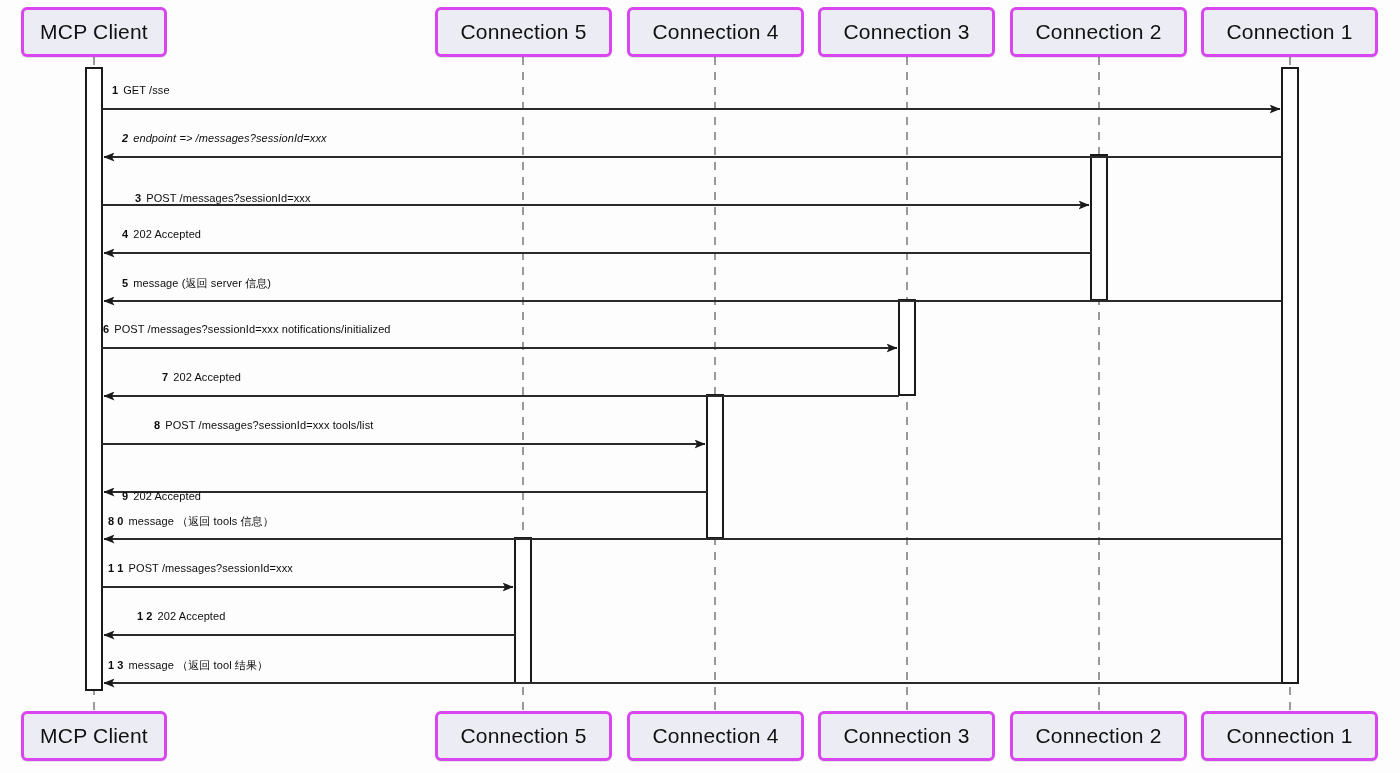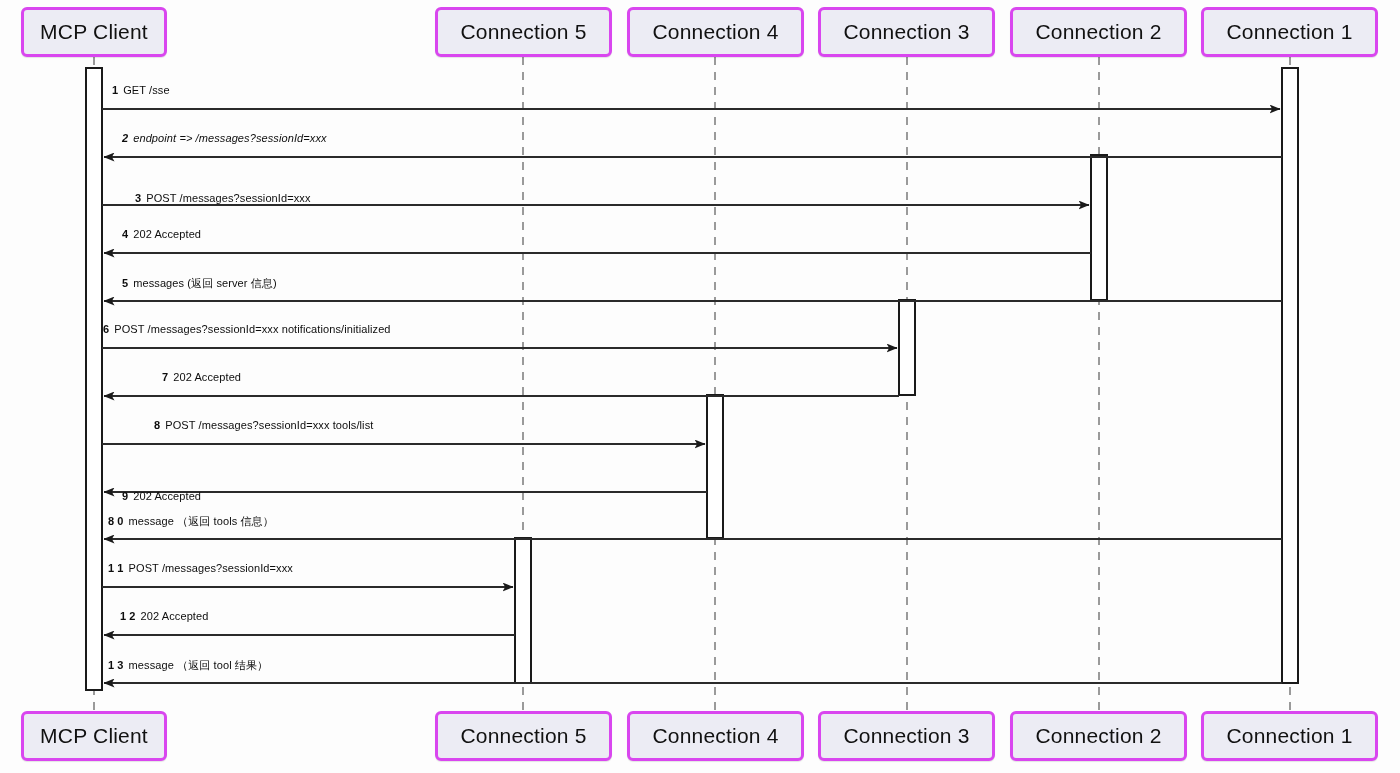--- a/index.html
+++ b/index.html
@@ -137,24 +137,24 @@
       </div>
       <div class="participant-box" style="left: 1201px; top: 711px; width: 177px; height: 50px;">
         <span>Connection 1</span>
       </div>
     </div>
   <div id="message-labels">
       <div class="msg-label" style="left: 112px; top: 84px;"><span class="msg-seq">1</span><span class="msg-text">GET /sse</span></div>
       <div class="msg-label" style="left: 122px; top: 132px; font-style: italic;"><span class="msg-seq">2</span><span class="msg-text">endpoint =&gt; /messages?sessionId=xxx</span></div>
       <div class="msg-label" style="left: 103px; top: 192px; margin-left: 32px;"><span class="msg-seq">3</span><span class="msg-text">POST /messages?sessionId=xxx</span></div>
       <div class="msg-label" style="left: 122px; top: 228px;"><span class="msg-seq">4</span><span class="msg-text">202 Accepted</span></div>
-      <div class="msg-label" style="left: 122px; top: 276px;"><span class="msg-seq">5</span><span class="msg-text">messages (返回 server 信息)</span></div>
+      <div class="msg-label" style="left: 122px; top: 276px;"><span class="msg-seq">5</span><span class="msg-text">message (返回 server 信息)</span></div>
       <div class="msg-label" style="left: 103px; top: 323px;"><span class="msg-seq">6</span><span class="msg-text">POST /messages?sessionId=xxx notifications/initialized</span></div>
       <div class="msg-label" style="left: 122px; top: 371px; margin-left: 40px;"><span class="msg-seq">7</span><span class="msg-text">202 Accepted</span></div>
       <div class="msg-label" style="left: 110px; top: 419px; margin-left: 44px;"><span class="msg-seq">8</span><span class="msg-text">POST /messages?sessionId=xxx tools/list</span></div>
       <div class="msg-label" style="left: 122px; top: 490px;"><span class="msg-seq">9</span><span class="msg-text">202 Accepted</span></div>
       <div class="msg-label" style="left: 108px; top: 514px;"><span class="msg-seq">8 0</span><span class="msg-text">message （返回 tools 信息）</span></div>
       <div class="msg-label" style="left: 108px; top: 562px;"><span class="msg-seq">1 1</span><span class="msg-text">POST /messages?sessionId=xxx</span></div>
-      <div class="msg-label" style="left: 120px; top: 610px;"><span class="msg-seq">1 2</span><span class="msg-text">202 Accepted</span></div>
+      <div class="msg-label" style="left: 137px; top: 610px;"><span class="msg-seq">1 2</span><span class="msg-text">202 Accepted</span></div>
       <div class="msg-label" style="left: 108px; top: 658px;"><span class="msg-seq">1 3</span><span class="msg-text">message （返回 tool 结果）</span></div>
     </div>
 
 </div>
 
 </body></html>

